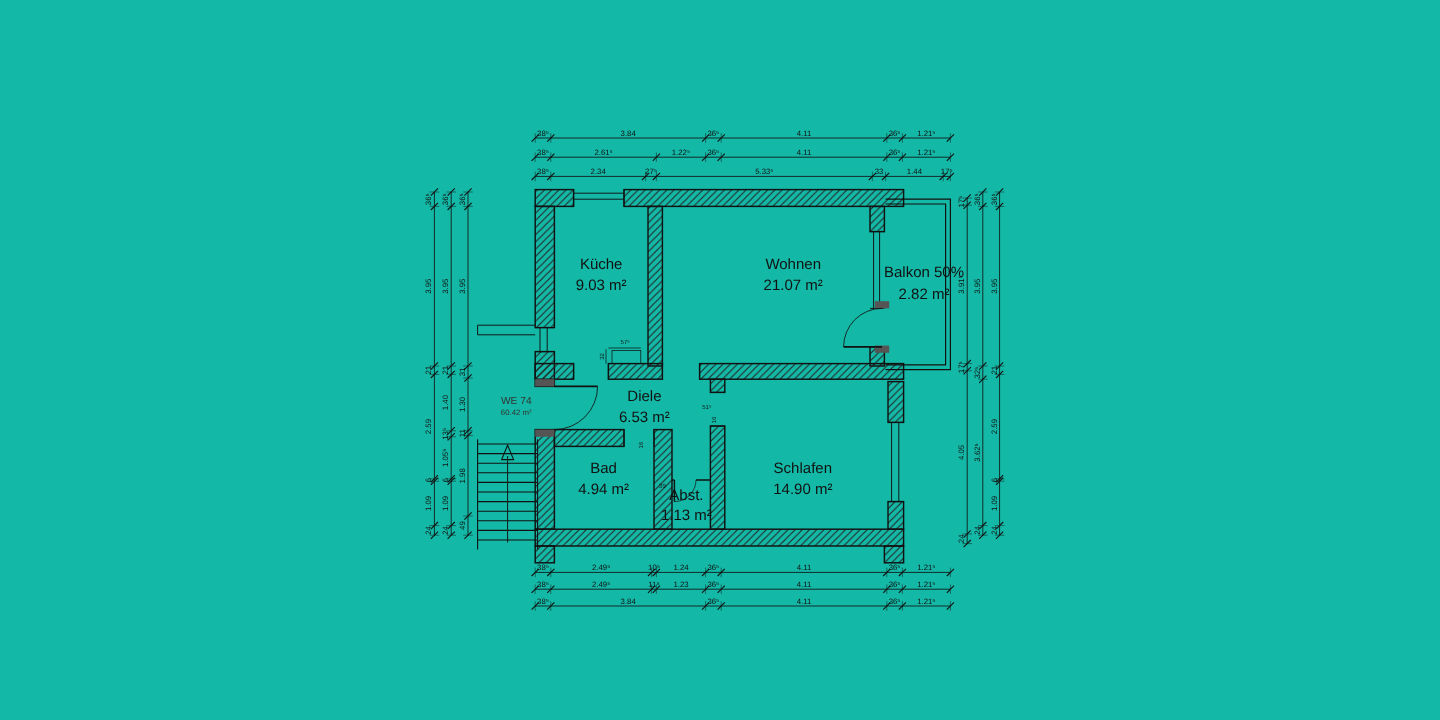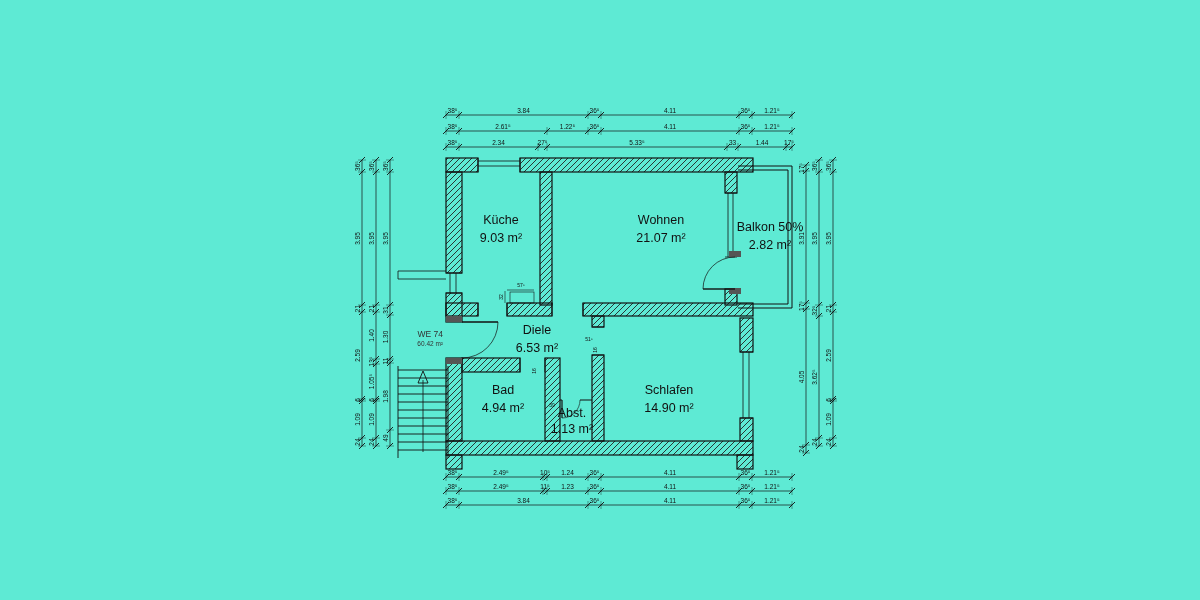--- a/index.html
+++ b/index.html
@@ -1,17 +1,17 @@
 <!DOCTYPE html>
 <html><head>
 <meta charset="utf-8">
 <style>
   html,body{margin:0;padding:0;background:#ffffff;}
   .canvas{
-    width:1200px;height:600px;background:#5eead4;position:relative;overflow:hidden;
+    width:1200px;height:600px;background:#14b8a6;position:relative;overflow:hidden;
     font-family:"Liberation Sans", sans-serif;
   }
   svg{display:block;}
   svg text{fill:#111;}
   .room-name{font-size:12.5px;}
   .room-area{font-size:12.5px;}
   .dim-label{font-size:6.5px;}
   .micro-label{font-size:5px;}
   .unit-id{font-size:8.5px;fill:#333;}
   .unit-area{font-size:6.5px;fill:#333;}

